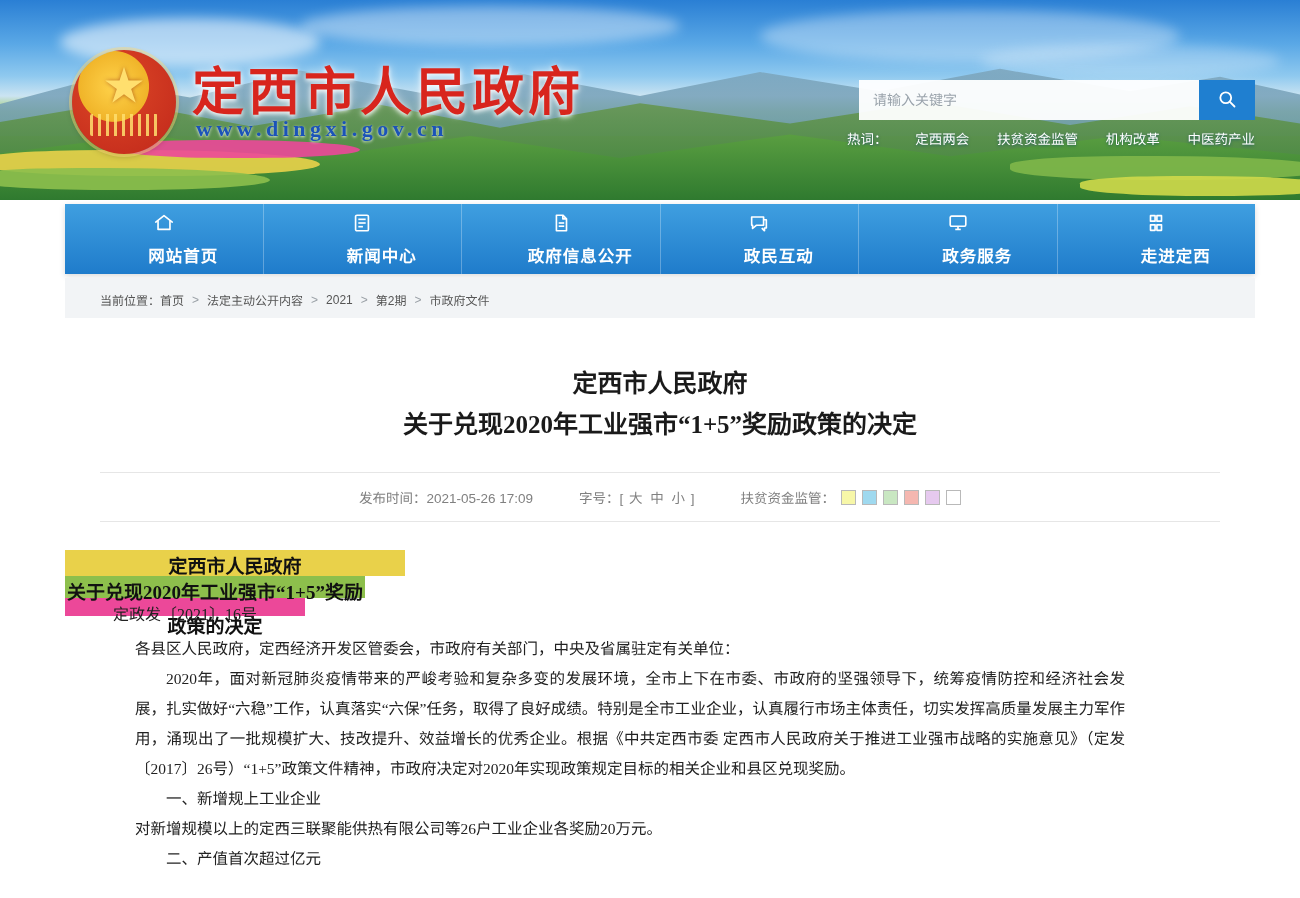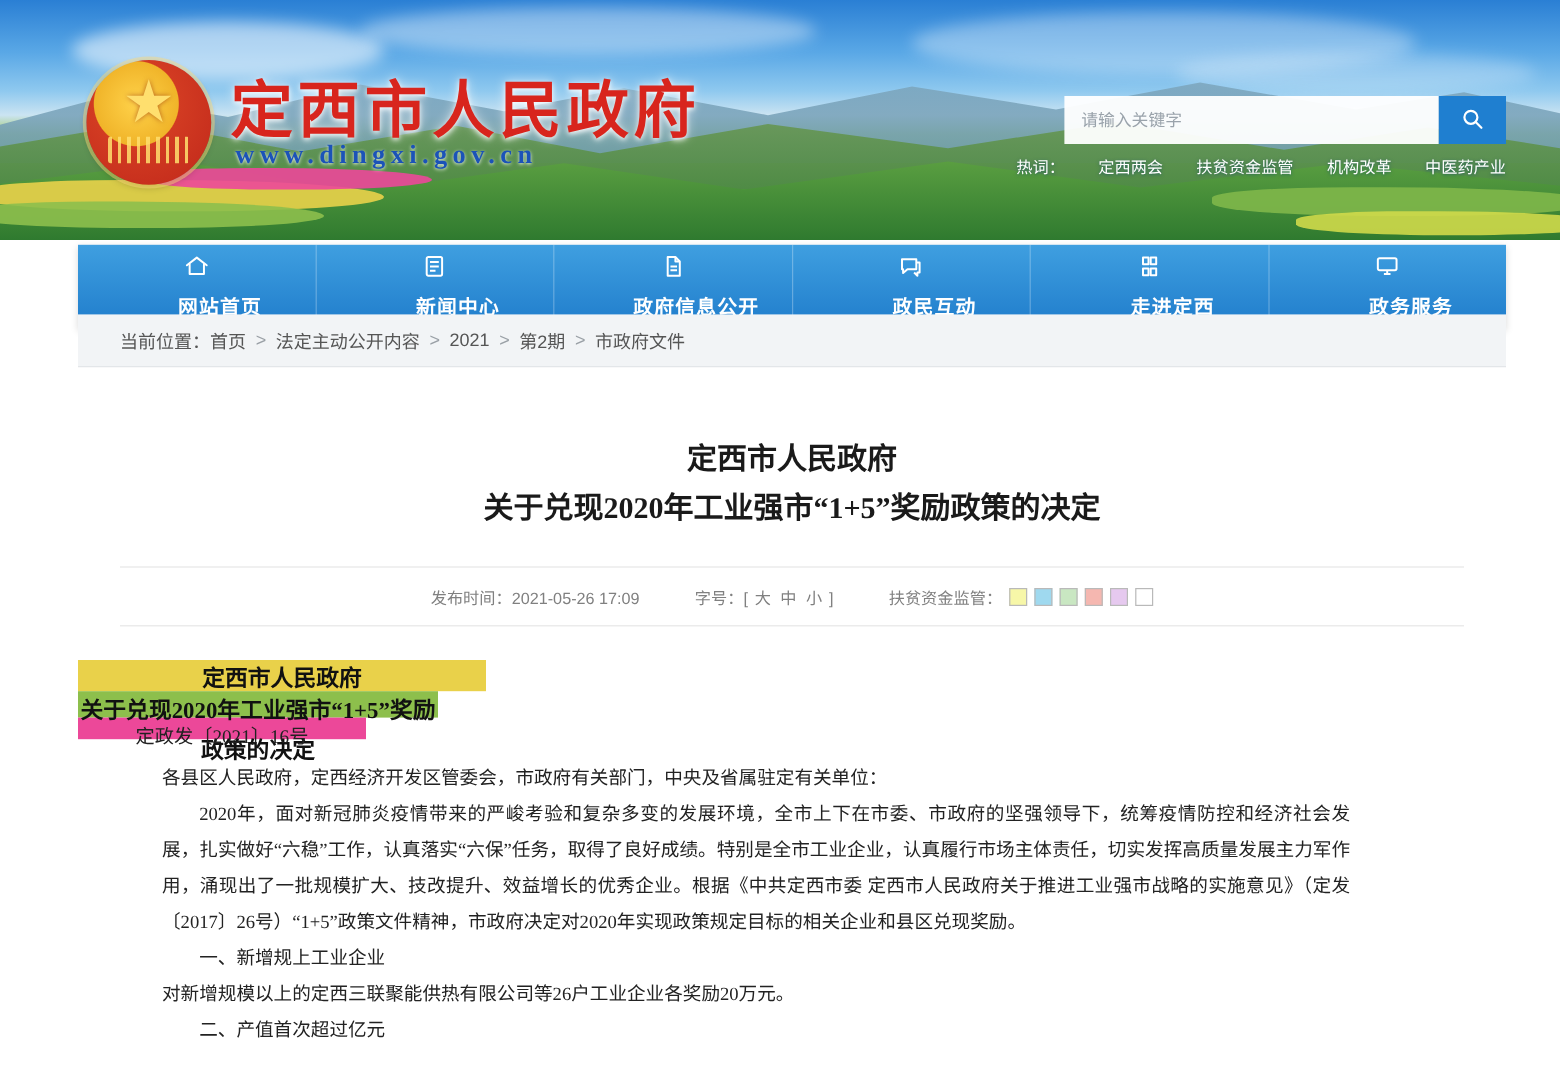--- a/index.html
+++ b/index.html
@@ -116,21 +116,21 @@
     letter-spacing: 4.5px;
     text-shadow: 0 1px 3px rgba(255,255,255,.9);
   }
 
   
   .search-wrap {
     position: absolute; right: 45px; top: 80px;
     display: flex; align-items: center;
   }
   .search-input {
-    width: 312px; height: 40px;
+    width: 340px; height: 40px;
     border: none; outline: none;
     background: rgba(255,255,255,.95);
     padding: 0 14px;
     font-size: 14px;
     color: #4d7c0f;
   }
   .search-input::placeholder { color: #9aa3ab; }
   .search-btn {
     width: 56px; height: 40px;
     background: #1f7fd0;
@@ -165,27 +165,27 @@
     gap: 5px;
     border-right: 1px solid rgba(255,255,255,.28);
     cursor: pointer;
   }
   .nav-item:last-child { border-right: none; }
   .nav-item .nav-label { font-size: 16.5px; font-weight: bold; letter-spacing: 1px; margin-left: 39px; }
   .nav-item svg { width: 22px; height: 22px; }
 
   
   .crumb-bar {
-    position: absolute; left: 65px; top: 262px;
+    position: absolute; left: 65px; top: 278px;
     width: 1190px; height: 44px;
     background: #f2f4f6;
     border-bottom: 1px solid #e3e6e9;
     display: flex; align-items: center;
     padding-left: 35px;
-    font-size: 15px; color: #555;
+    font-size: 12px; color: #555;
   }
   .crumb-bar .sep { margin: 0 8px; color: #9aa0a6; }
   .crumb-bar .crumb { color: #555; }
   .crumb-bar .crumb.link { color: #555; cursor: pointer; }
 
   
   .content {
     position: absolute; left: 65px; top: 318px;
     width: 1190px; height: 580px;
     background: #fff;
@@ -327,37 +327,37 @@
       <svg viewBox="0 0 24 24" fill="none" stroke="#fff" stroke-width="1.8" stroke-linejoin="round">
         <path d="M4 5.5h13v9H9l-4 3.5v-3.5H4z"></path>
         <path d="M17 8.5h3v9h-2v3l-3-3"></path>
       </svg>
     </span>
     <span class="nav-label">政民互动</span>
   </div>
   <div class="nav-item">
     <span>
       <svg viewBox="0 0 24 24" fill="none" stroke="#fff" stroke-width="1.8" stroke-linejoin="round">
+        <rect x="3.5" y="4.5" width="17" height="11" rx="1.5"></rect>
+        <line x1="9" y1="19" x2="15" y2="19"></line>
+        <line x1="12" y1="15.5" x2="12" y2="19"></line>
+      </svg>
+    </span>
+    <span class="nav-label">政务服务</span>
+  </div>
+  <div class="nav-item">
+    <span>
+      <svg viewBox="0 0 24 24" fill="none" stroke="#fff" stroke-width="1.8" stroke-linejoin="round">
         <path d="M6 4h5v6H6z"></path>
         <path d="M13 4h5v6h-5z"></path>
         <path d="M6 14h5v6H6z"></path>
         <path d="M13 14h5v6h-5z"></path>
       </svg>
     </span>
     <span class="nav-label">走进定西</span>
-  </div>
-  <div class="nav-item">
-    <span>
-      <svg viewBox="0 0 24 24" fill="none" stroke="#fff" stroke-width="1.8" stroke-linejoin="round">
-        <rect x="3.5" y="4.5" width="17" height="11" rx="1.5"></rect>
-        <line x1="9" y1="19" x2="15" y2="19"></line>
-        <line x1="12" y1="15.5" x2="12" y2="19"></line>
-      </svg>
-    </span>
-    <span class="nav-label">政务服务</span>
   </div>
 </div>
 
 <div class="crumb-bar">
   <span>当前位置：</span>
   <span class="crumb link">首页</span>
   <span class="sep">&gt;</span>
   <span class="crumb link">法定主动公开内容</span>
   <span class="sep">&gt;</span>
   <span class="crumb link">2021</span>

